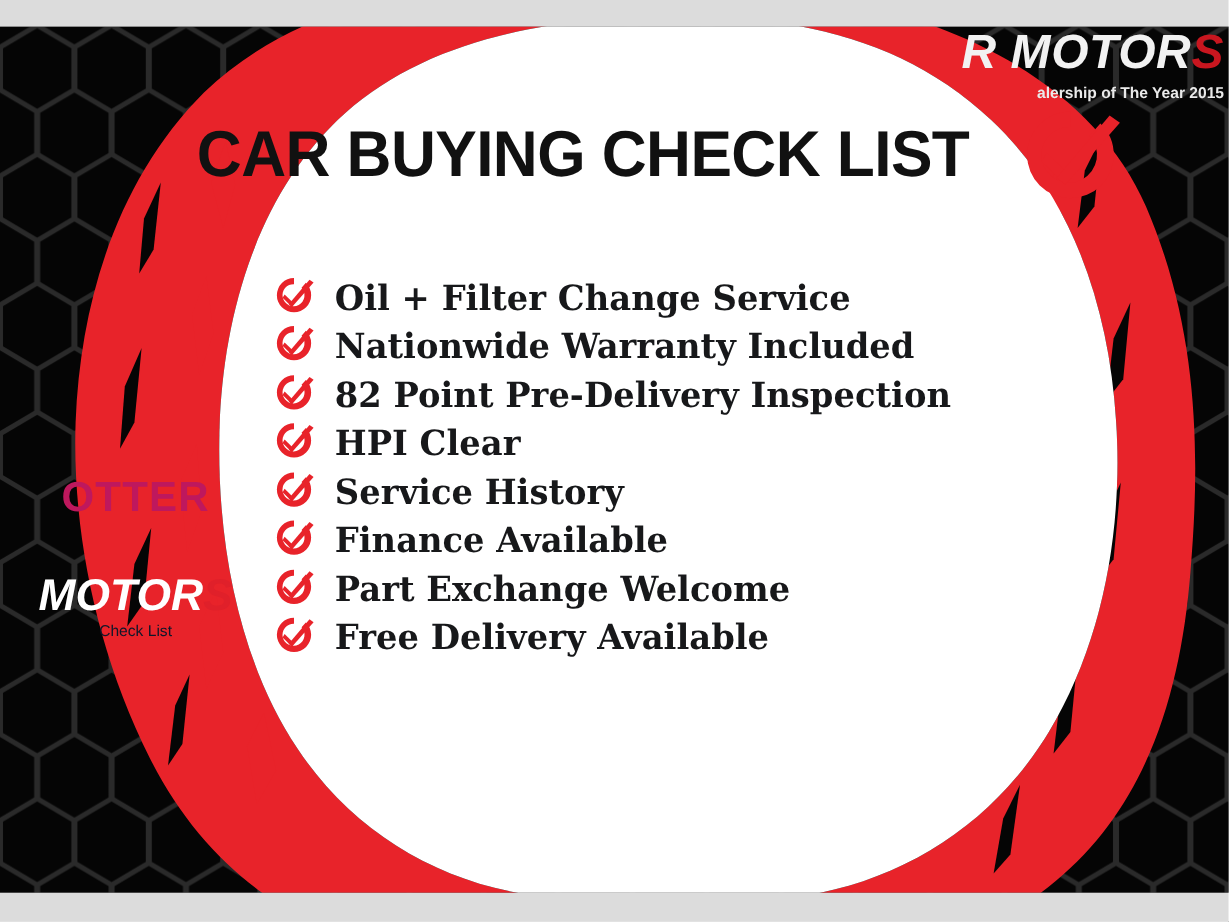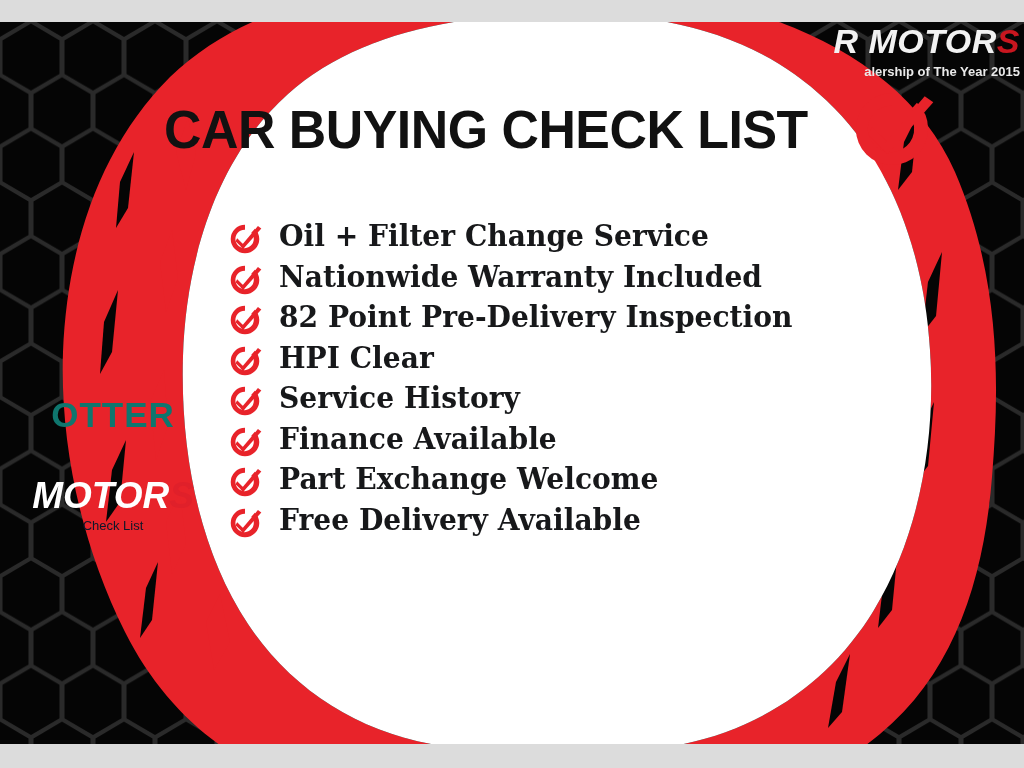--- a/index.html
+++ b/index.html
@@ -84,21 +84,21 @@
   #list {
     position: absolute;
     left: 228px;
     top: 222px;
     display: flex;
     flex-direction: column;
     gap: 0px;
   }
   .row {
     display: flex;
-    align-items: flex-start;
+    align-items: flex-end;
     height: 40.5px;
   }
   .row .chk { width: 34px; height: 34px; flex: 0 0 auto; margin-right: 17px; }
   .row .lbl {
     font-family: "DejaVu Serif", serif;
     font-weight: bold;
     font-size: 29px;
     color: #17181a;
     line-height: 1;
     white-space: nowrap;
@@ -113,21 +113,21 @@
     bottom: 30px;
     width: 190px;
     text-align: center;
     z-index: 50;
   }
   #brand-top {
     font-family: "Liberation Sans", sans-serif;
     font-weight: bold;
     font-size: 35px;
     letter-spacing: 1px;
-    color: #0f766e;
+    color: #be185d;
     line-height: 1.02;
   }
   #brand-mid {
     font-family: "Liberation Sans", sans-serif;
     font-weight: bold;
     font-style: italic;
     font-size: 37px;
     letter-spacing: 0px;
     color: #ffffff;
     line-height: 1.04;
@@ -147,21 +147,21 @@
     position: absolute;
     right: 4px;
     top: 24px;
     z-index: 20;
     text-align: right;
   }
   #wm-main {
     font-family: "Liberation Sans", sans-serif;
     font-weight: bold;
     font-style: italic;
-    font-size: 34px;
+    font-size: 40px;
     letter-spacing: 0.5px;
     color: #f2f2f2;
     line-height: 1;
     white-space: nowrap;
   }
   #wm-main .s { color: #c8161f; }
   #wm-sub {
     font-family: "Liberation Sans", sans-serif;
     font-weight: bold;
     font-size: 13px;

